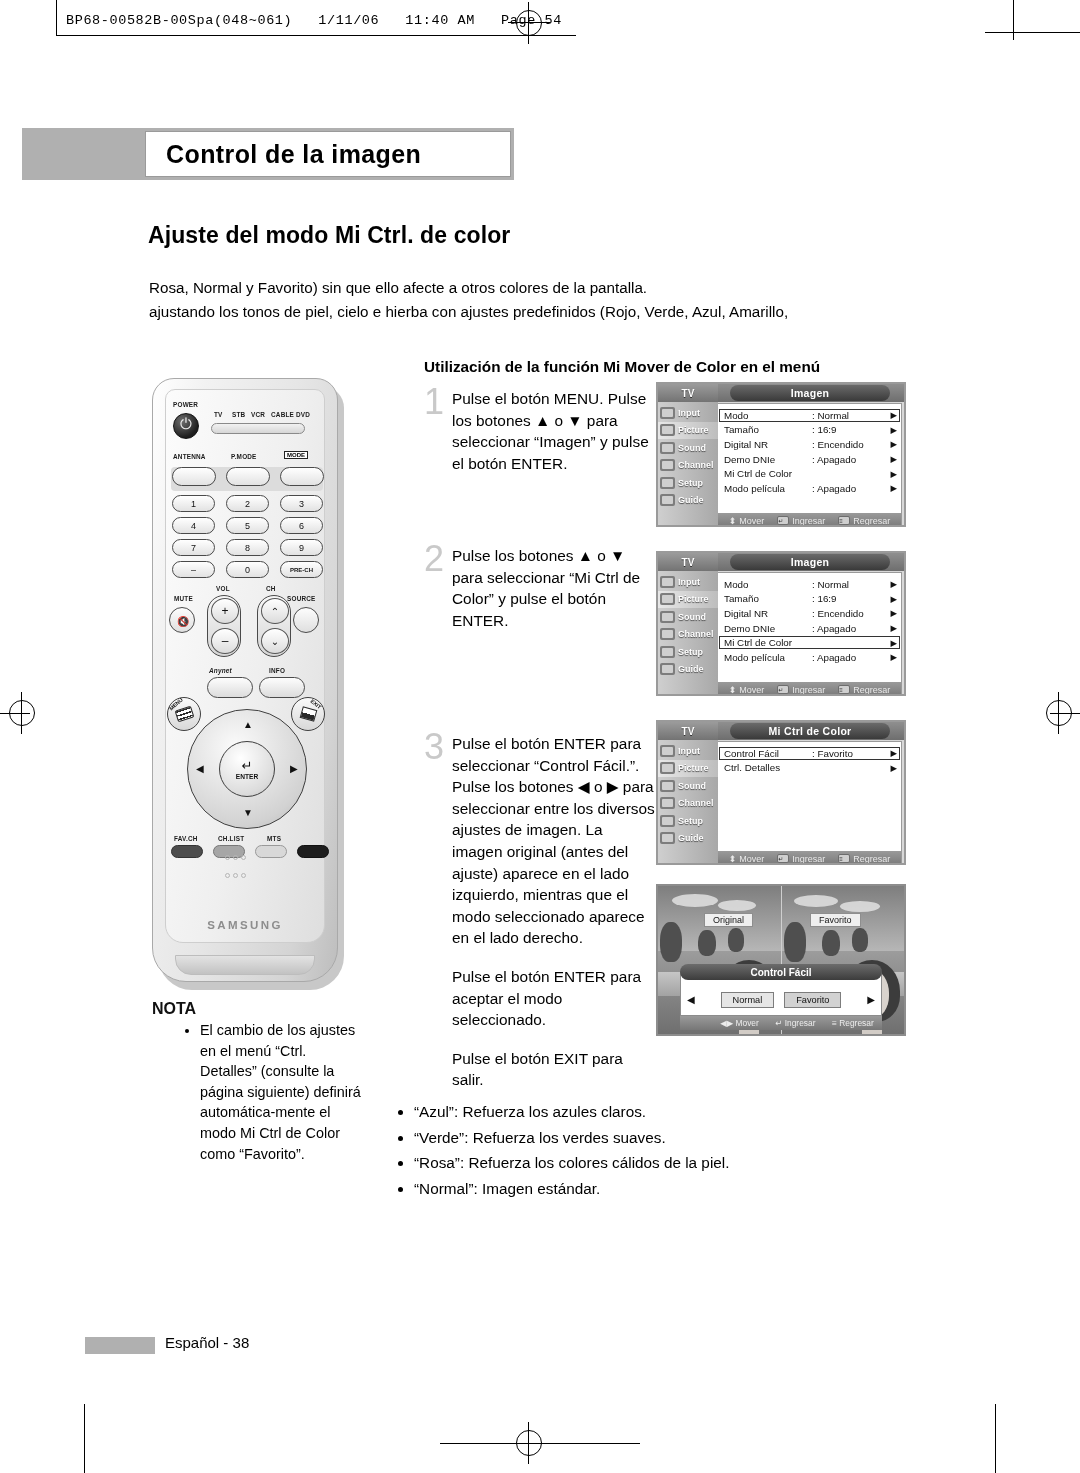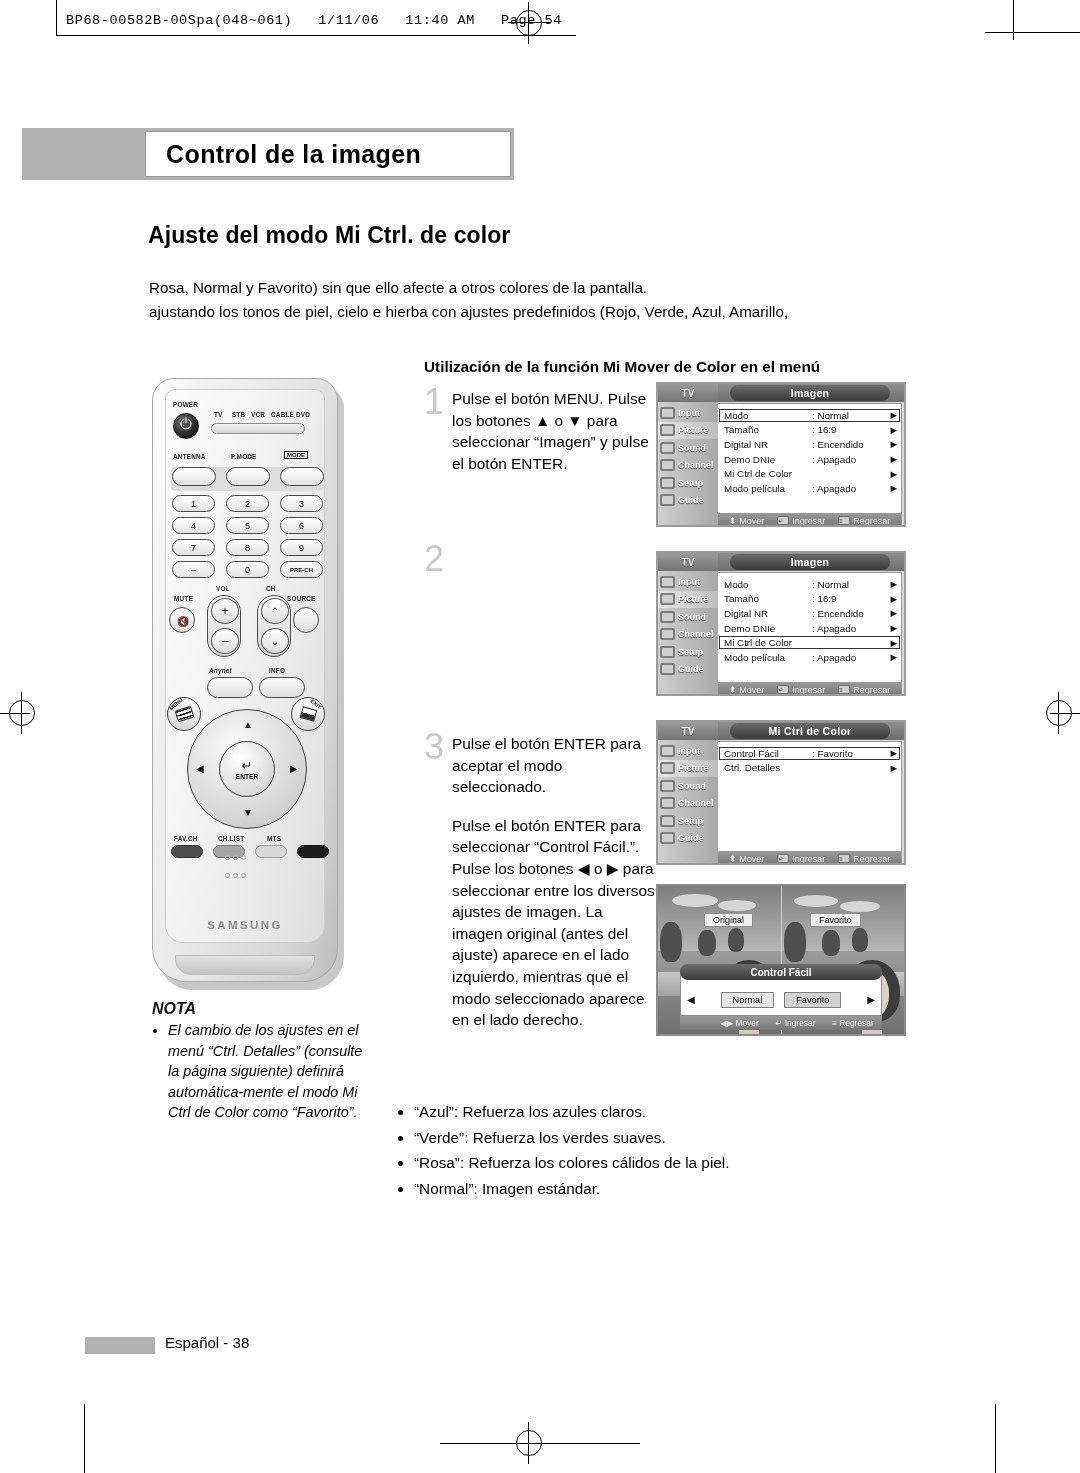--- a/index.html
+++ b/index.html
@@ -257,26 +257,26 @@
     height:14px; background:linear-gradient(#9a9a9a,#777);
     display:flex; align-items:center; justify-content:space-around;
     color:#ededed; font-size:8.4px;padding-left:32px;
   }
 
   
   .nota {
     position:absolute; left:152px; top:1000px; width:215px;
   }
   .nota-title {
-    font-size:16px; font-weight:bold; font-style:italic;
+    font-size:16px; font-weight:bold; 
     color:#111; margin-bottom:2px;
   }
   .nota ul { margin:0; padding-left:16px; }
   .nota li {
-    font-size:14.4px; line-height:20.6px; font-style:italic;
+    font-size:14.4px; line-height:20.6px; margin-left:32px;
   }
 
   
   .modes {
     position:absolute; left:392px; top:1099px; width:470px;
   }
   .modes ul { margin:0; padding-left:22px; }
   .modes li { font-size:15.3px; line-height:25.5px; }
 
   
@@ -473,27 +473,31 @@
 
   <div class="step" id="step1">
     <div class="step-num">1</div>
     <div class="step-text">
       <p>Pulse el botón MENU.  Pulse los botones ▲ o ▼ para seleccionar “Imagen” y pulse el botón ENTER.</p>
     </div>
   </div>
 
   <div class="step" id="step2">
     <div class="step-num">2</div>
+    <div class="step-text">
+      <p>Pulse los botones ▲ o ▼ para seleccionar “Mi Ctrl de Color” y pulse el botón ENTER.</p>
+    </div>
   </div>
 
   <div class="step" id="step3">
     <div class="step-num">3</div>
     <div class="step-text">
+      <p>Pulse el botón ENTER para seleccionar “Control Fácil.”. Pulse los botones ◀ o ▶ para seleccionar entre los diversos ajustes de imagen. La imagen original (antes del ajuste) aparece en el lado izquierdo, mientras que el modo seleccionado aparece en el lado derecho.</p>
       <p>Pulse el botón ENTER para aceptar el modo seleccionado.</p>
-      <p>Pulse el botón ENTER para seleccionar “Control Fácil.”. Pulse los botones ◀ o ▶ para seleccionar entre los diversos ajustes de imagen. La imagen original (antes del ajuste) aparece en el lado izquierdo, mientras que el modo seleccionado aparece en el lado derecho.</p>
+      <p>Pulse el botón EXIT para salir.</p>
     </div>
   </div>
 
 </div>
 
 <div class="osd" id="osd1">
   <div class="osd-titlebar">
     <div class="osd-tv">TV</div>
     <div class="osd-title-pill">Imagen</div>
   </div>

